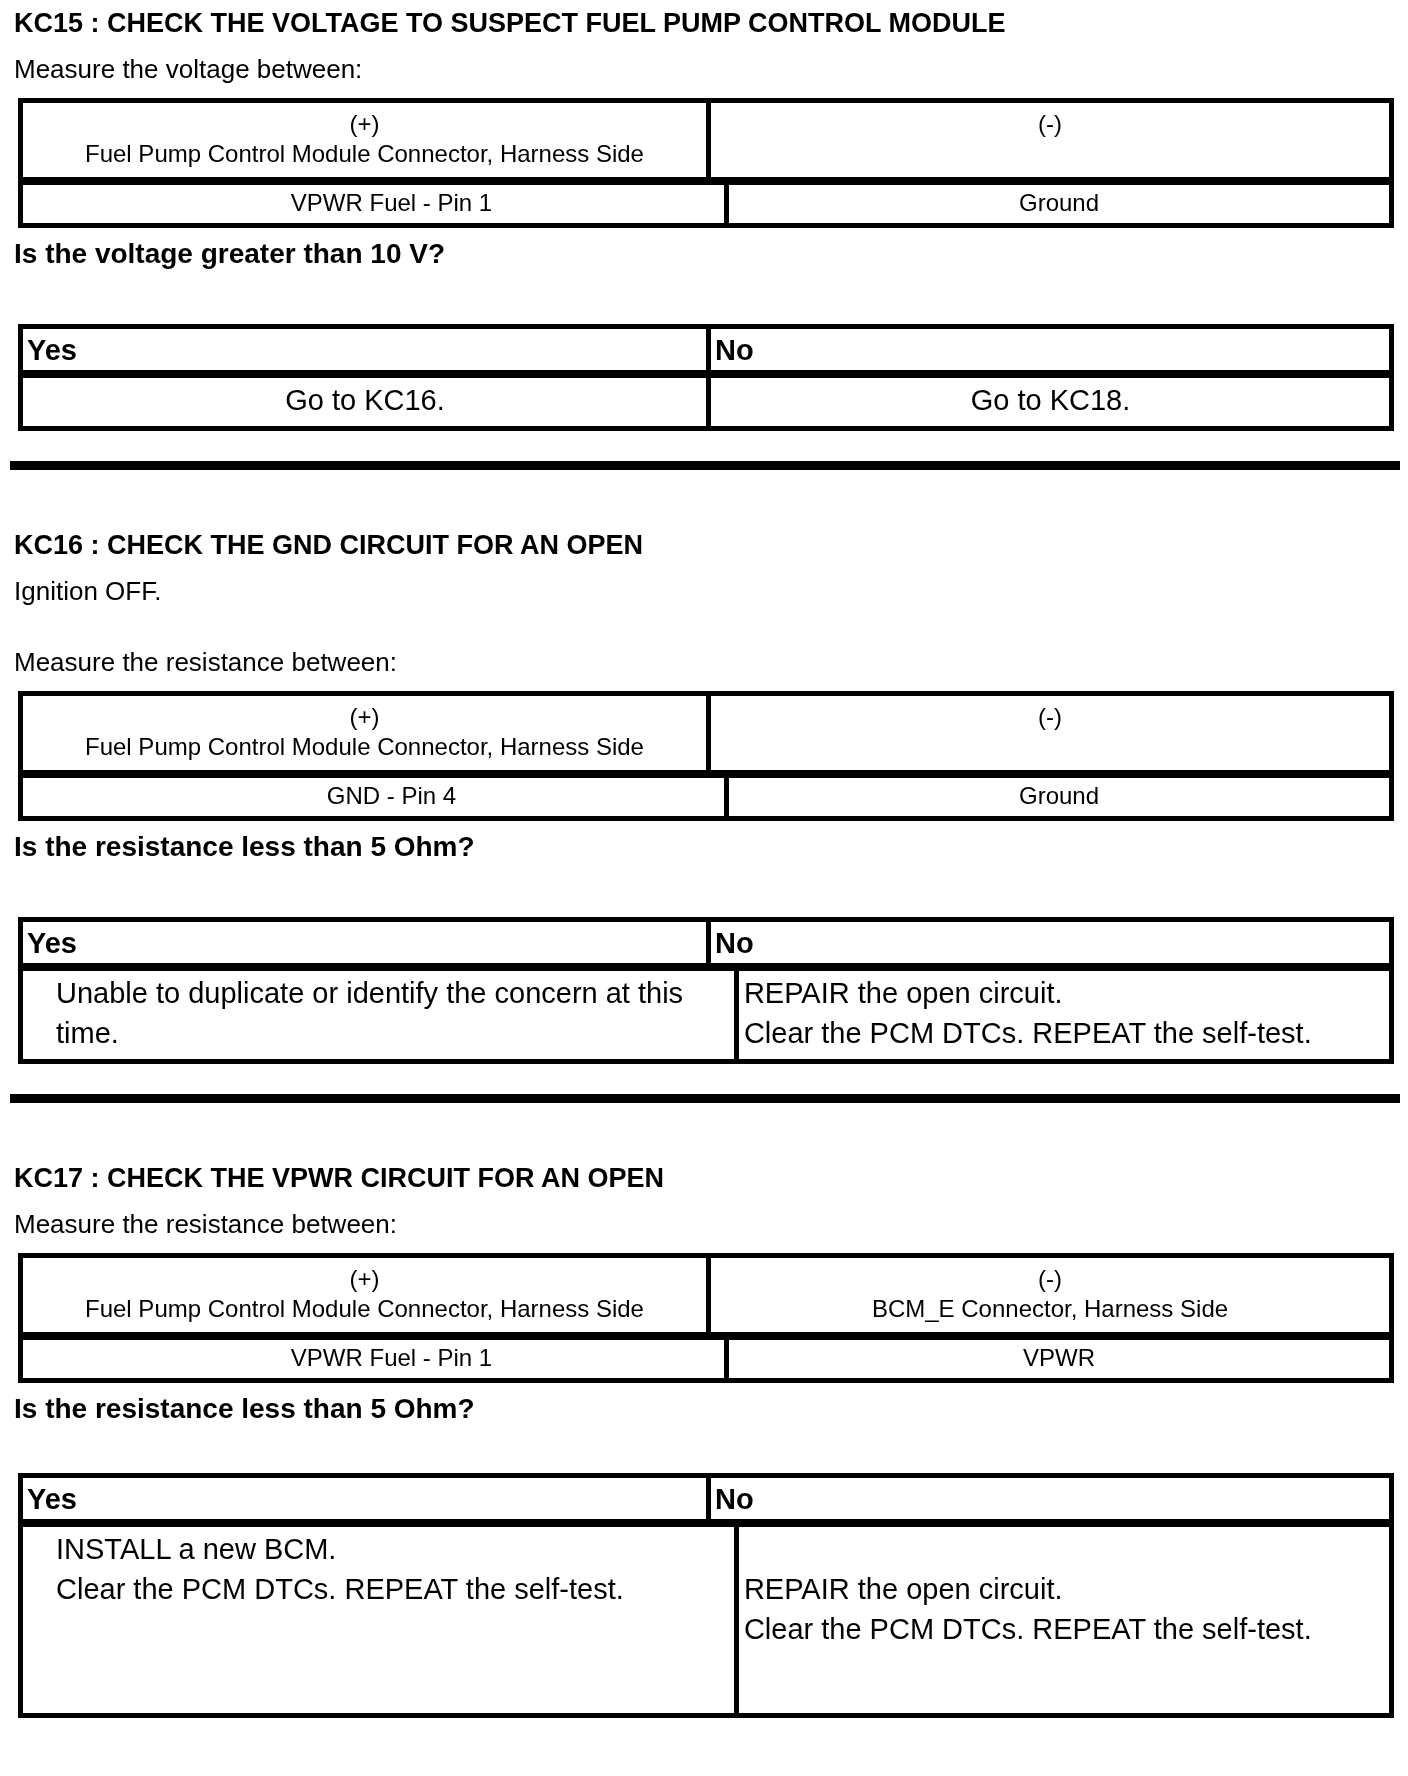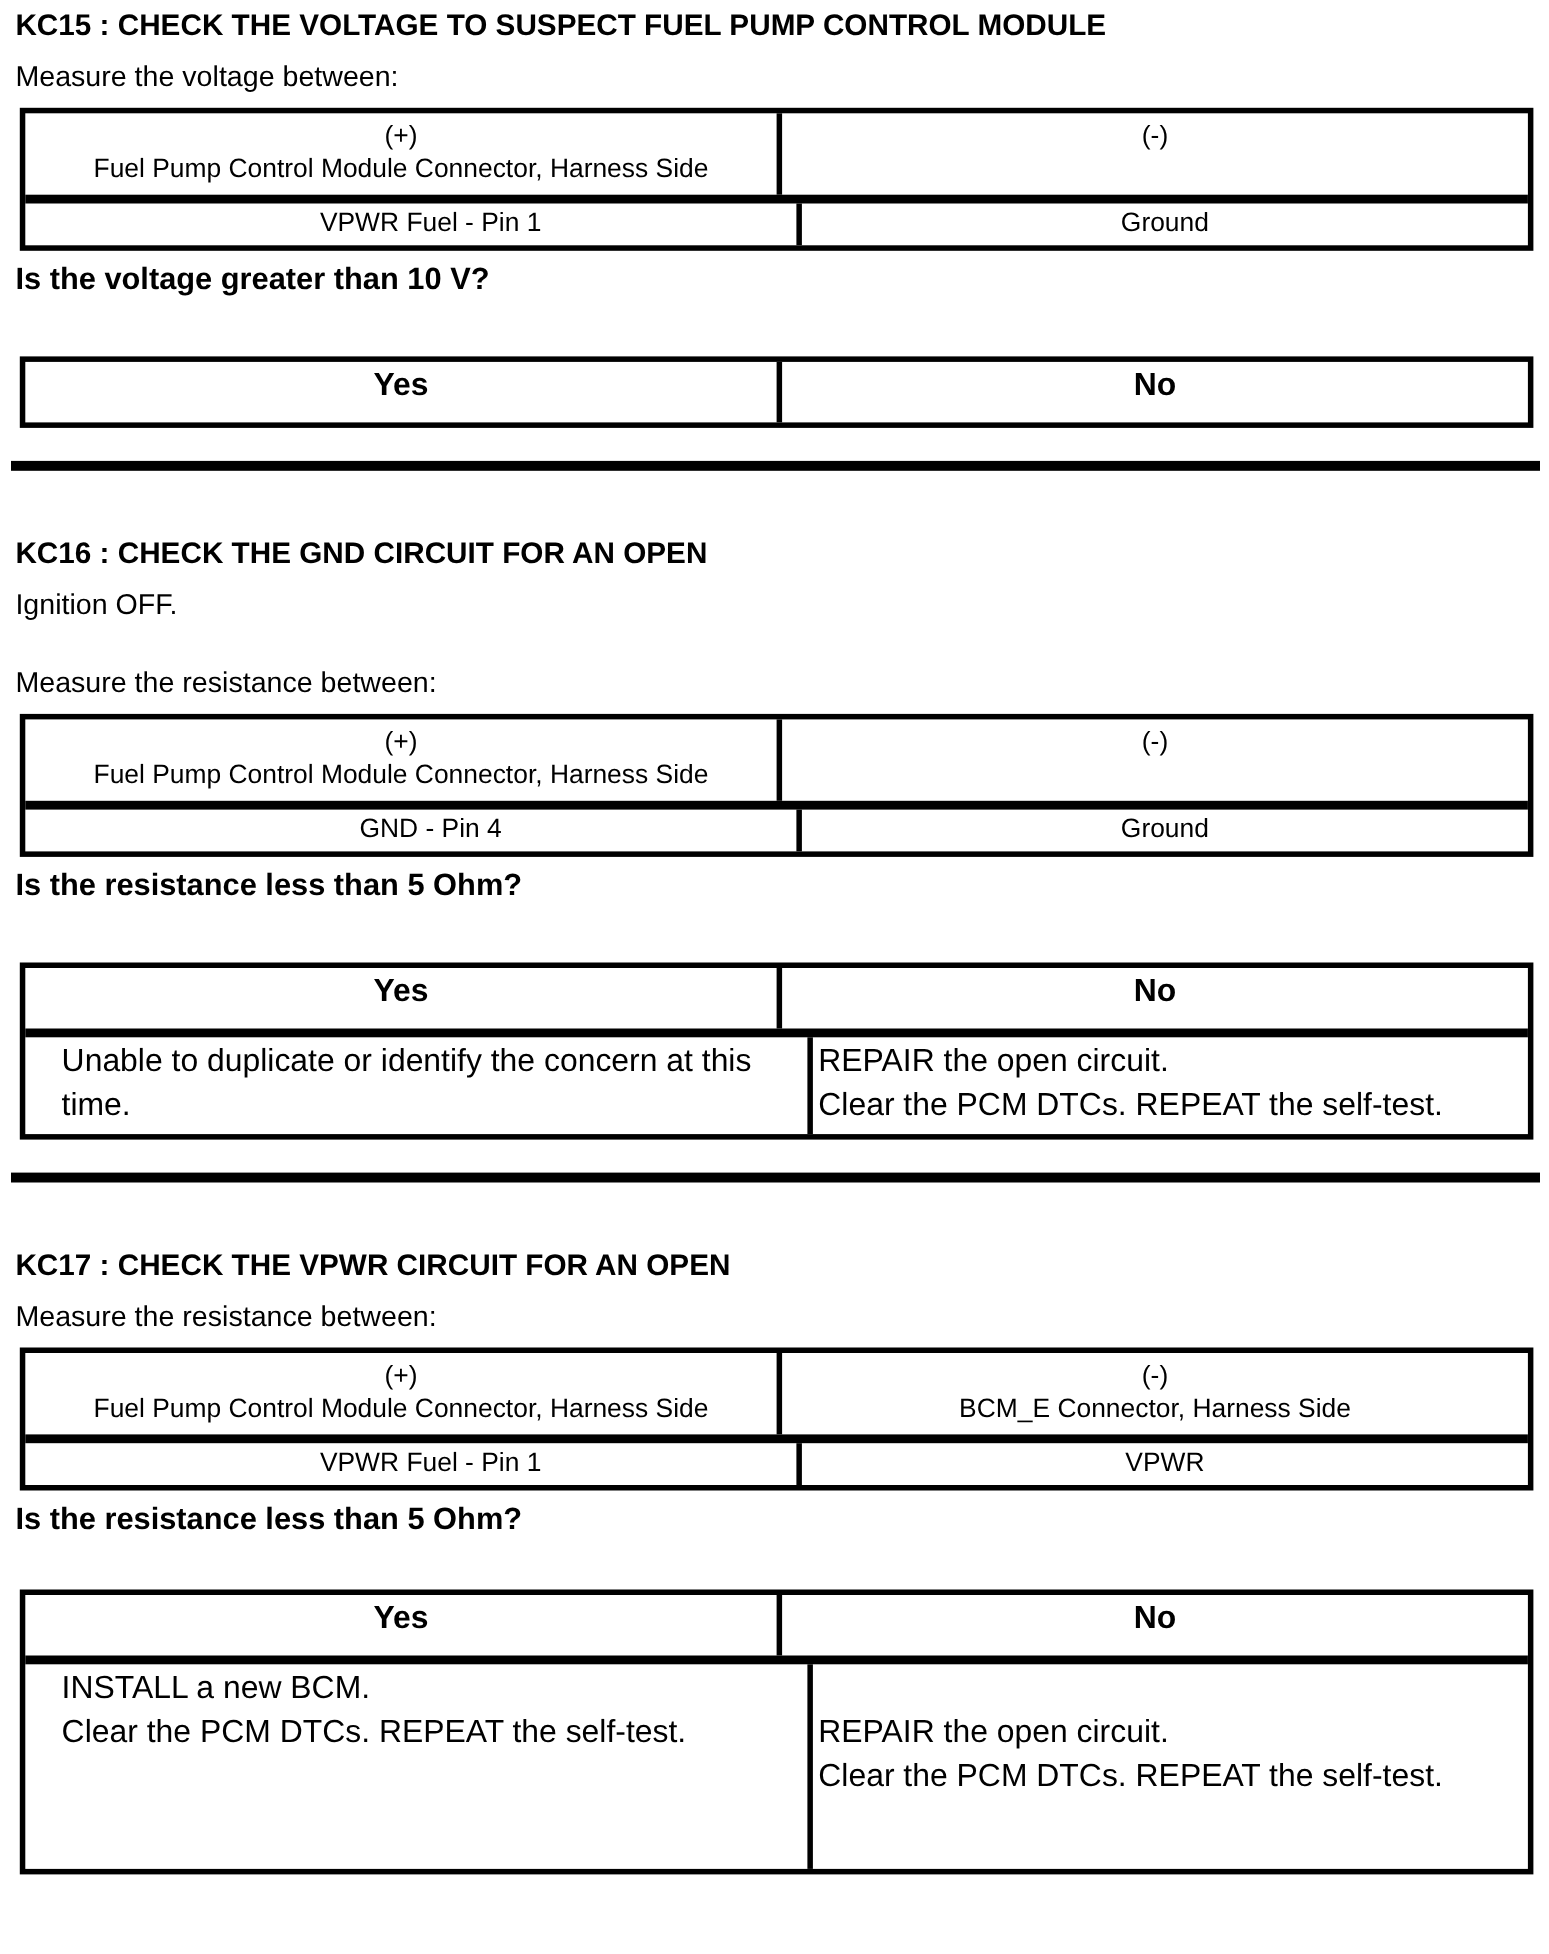--- a/index.html
+++ b/index.html
@@ -43,22 +43,22 @@
   
   .dtable {
     border: 5px solid #000;
     margin: 54px 0 30px 4px;
     width: calc(100% - 14px);
   }
   .drow { display: flex; }
   .dcell { width: 50%; box-sizing: border-box; }
   .dcell + .dcell { border-left: 5px solid #000; }
   .dhead .dcell {
-    font-size: 29px; font-weight: bold; text-align: center;
-    padding: 4px 4px 17px 4px; line-height: 34px;
+    font-size: 29px; font-weight: bold; 
+    padding: 4px 4px 3px 4px; line-height: 34px;
   }
   .ddata { border-top: 8px solid #000; }
   .ddata .dcell {
     font-size: 29px; line-height: 40px;
     padding: 2px 4px 6px 5px;
   }
   .ddata.centered .dcell { text-align: center; }
   .ddata.lefted .dcell { text-align: left; margin-left: 28px; }
 
   #sec3 .ddata { min-height: 186px; }
@@ -96,20 +96,28 @@
       </div>
     </div>
 
     <p class="question">Is the voltage greater than 10 V?</p>
 
     <div class="dtable">
       <div class="drow dhead">
         <div class="dcell">Yes</div>
         <div class="dcell">No</div>
       </div>
+      <div class="drow ddata centered">
+        <div class="dcell">
+          <div>Go to KC16.</div>
+        </div>
+        <div class="dcell">
+          <div>Go to KC18.</div>
+        </div>
+      </div>
     </div>
 
     <div class="divider"></div>
   </section>
 
   <section id="sec2">
     <h2 class="sec-heading">KC16 : CHECK THE GND CIRCUIT FOR AN OPEN</h2>
     <p class="para gap-after">Ignition OFF.</p>
     <p class="para">Measure the resistance between:</p>
 

